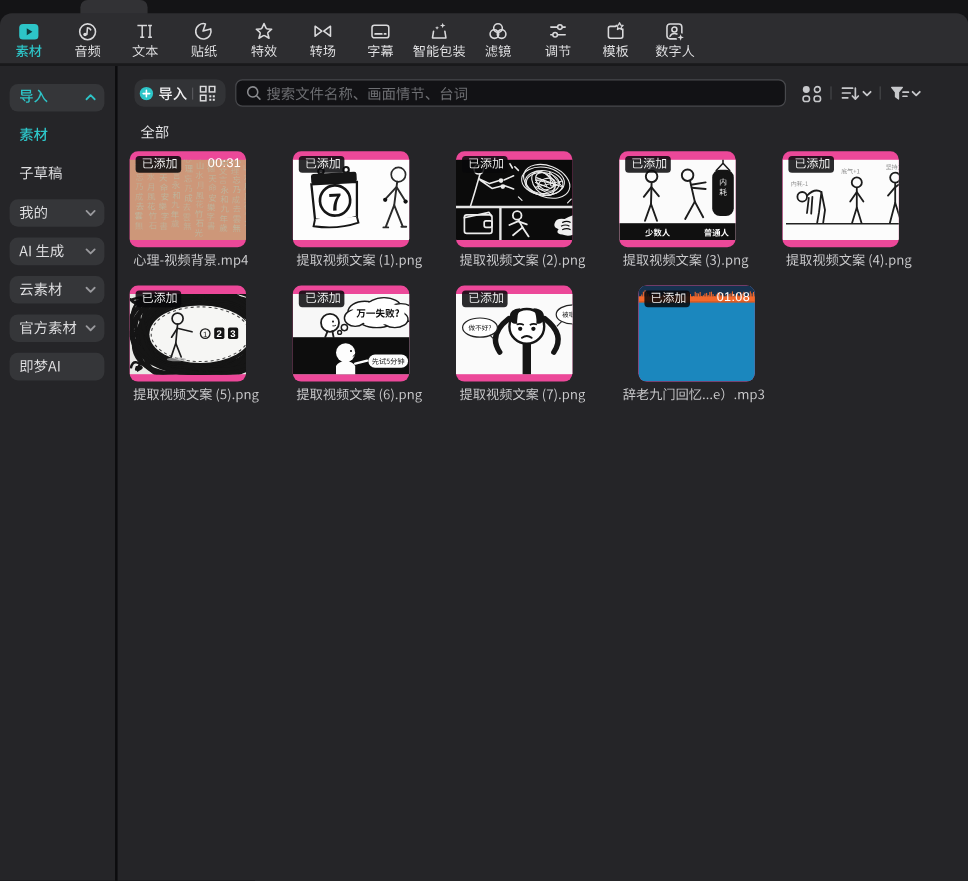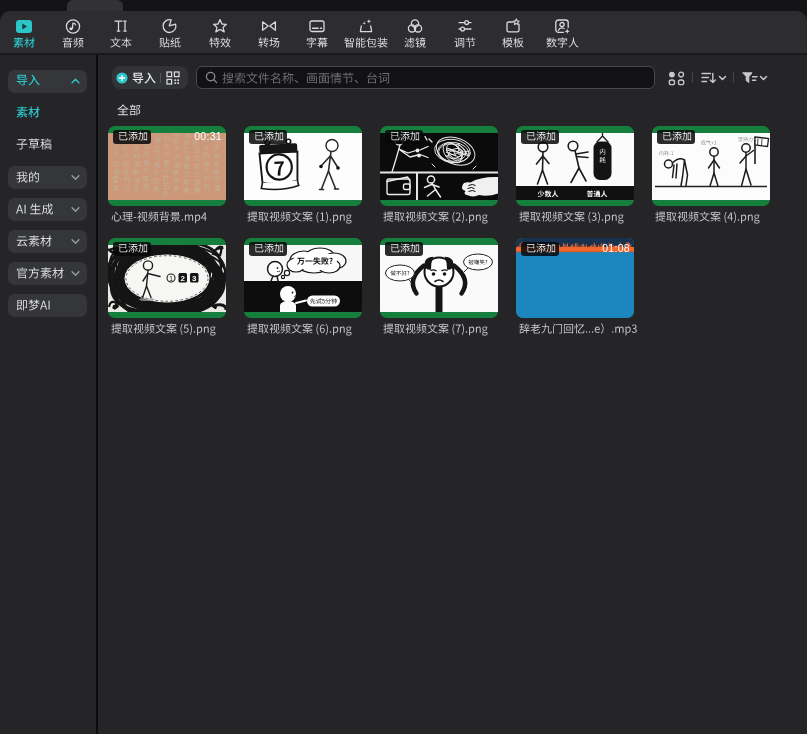--- a/index.html
+++ b/index.html
@@ -1,16 +1,16 @@
 <!DOCTYPE html>
 <html><head><meta charset="utf-8"><style>
 *{margin:0;padding:0;box-sizing:border-box}
 html,body{width:807px;height:734px;background:#141416;overflow:hidden;font-family:"Liberation Sans",sans-serif;position:relative}
 .abs{position:absolute}
-.card{position:absolute;width:118px;height:80px;background:#15803d;border-radius:7px;overflow:hidden}
+.card{position:absolute;width:97px;height:80px;background:#ec4899;border-radius:7px;overflow:hidden}
 .badge{position:absolute;left:5px;top:4px;width:38px;height:14px;background:rgba(8,8,10,.86);border-radius:3px}
 .dur{position:absolute;right:4px;top:4px;color:#fff;font-size:10.5px;font-family:"Liberation Sans",sans-serif;letter-spacing:.3px}
 </style></head><body>
 <div class="abs" style="left:67px;top:0;width:56px;height:12px;background:#323235;border-radius:6px 6px 0 0"></div>
 <div class="abs" style="left:0;top:11px;width:807px;height:42px;background:#2d2d30;border-radius:10px 10px 0 0"></div>
 <svg style="position:absolute;left:13.0px;top:37px;overflow:visible" width="25" height="18" viewBox="0 -9.68 25 18">
     <path d="M7.0 -0.9C7.9 -0.4 9.0 0.3 9.6 0.8L10.4 0.2C9.8 -0.3 8.6 -1.0 7.7 -1.4ZM3.1 -1.4C2.5 -0.8 1.4 -0.3 0.4 0.1C0.7 0.2 1.0 0.6 1.2 0.8C2.2 0.4 3.3 -0.3 4.0 -1.0ZM2.1 -3.2C2.3 -3.3 2.6 -3.3 4.7 -3.4C3.7 -3.0 2.9 -2.8 2.6 -2.7C1.9 -2.4 1.4 -2.3 1.0 -2.3C1.1 -2.0 1.2 -1.6 1.3 -1.4C1.6 -1.5 2.0 -1.5 5.2 -1.7V-0.2C5.2 -0.1 5.1 -0.1 5.0 -0.0C4.8 -0.0 4.1 -0.0 3.5 -0.1C3.7 0.2 3.8 0.6 3.9 0.9C4.7 0.9 5.3 0.9 5.7 0.7C6.1 0.6 6.2 0.3 6.2 -0.2V-1.8L8.8 -1.9C9.1 -1.7 9.3 -1.4 9.5 -1.2L10.3 -1.8C9.9 -2.3 8.9 -3.0 8.2 -3.5L7.4 -3.0L8.0 -2.6L4.1 -2.4C5.6 -2.9 7.0 -3.5 8.4 -4.2L7.7 -4.9C7.3 -4.6 6.8 -4.4 6.4 -4.2L4.0 -4.1C4.5 -4.3 5.0 -4.6 5.5 -4.9L5.3 -5.1H10.5V-5.9H6.0V-6.5H9.4V-7.2H6.0V-7.8H10.0V-8.6H6.0V-9.3H5.0V-8.6H1.1V-7.8H5.0V-7.2H1.7V-6.5H5.0V-5.9H0.5V-5.1H4.3C3.6 -4.7 2.8 -4.4 2.6 -4.3C2.3 -4.1 2.0 -4.1 1.8 -4.0C1.9 -3.8 2.0 -3.4 2.1 -3.2Z M19.4 -9.3V-7.0H16.2V-6.0H19.1C18.2 -4.3 16.8 -2.5 15.5 -1.6C15.7 -1.4 16.0 -1.0 16.2 -0.8C17.4 -1.6 18.5 -3.1 19.4 -4.5V-0.4C19.4 -0.2 19.3 -0.2 19.1 -0.2C18.9 -0.1 18.2 -0.1 17.5 -0.2C17.7 0.1 17.9 0.6 17.9 0.9C18.9 0.9 19.5 0.9 19.9 0.7C20.3 0.5 20.5 0.2 20.5 -0.4V-6.0H21.6V-7.0H20.5V-9.3ZM13.4 -9.3V-7.0H11.6V-6.0H13.2C12.8 -4.5 12.1 -2.9 11.2 -2.0C11.4 -1.7 11.7 -1.3 11.8 -1.0C12.4 -1.7 12.9 -2.8 13.4 -3.9V0.9H14.4V-4.5C14.8 -3.9 15.3 -3.3 15.5 -2.9L16.2 -3.8C15.9 -4.1 14.8 -5.3 14.4 -5.7V-6.0H15.9V-7.0H14.4V-9.3Z" fill="#2dc5c8"></path>
   </svg>
 <svg style="position:absolute;left:62.0px;top:37px;overflow:visible" width="25" height="18" viewBox="0 -9.68 25 18">
     <path d="M4.8 -9.2C4.9 -8.9 5.1 -8.5 5.2 -8.2H1.2V-7.5H9.9V-8.2H6.1C6.0 -8.6 5.8 -9.0 5.6 -9.3ZM2.7 -7.2C3.0 -6.8 3.3 -6.1 3.4 -5.7H0.6V-4.9H10.4V-5.7H7.6C7.9 -6.1 8.2 -6.7 8.4 -7.2L7.5 -7.5C7.3 -6.9 7.0 -6.2 6.7 -5.7H3.8L4.2 -5.8C4.1 -6.2 3.9 -6.9 3.5 -7.4ZM2.9 -1.4H8.1V-0.2H2.9ZM2.9 -2.1V-3.2H8.1V-2.1ZM2.1 -3.9V0.9H2.9V0.5H8.1V0.9H9.0V-3.9Z M18.7 -5.5C18.7 -1.7 18.6 -0.4 15.9 0.3C16.0 0.5 16.2 0.7 16.3 0.9C19.2 0.1 19.4 -1.4 19.4 -5.5ZM19.0 -0.9C19.7 -0.4 20.7 0.4 21.2 0.9L21.6 0.4C21.2 -0.1 20.2 -0.9 19.5 -1.4ZM15.7 -4.2C15.1 -2.0 13.9 -0.5 11.5 0.3C11.7 0.4 11.9 0.7 12.0 0.9C14.5 0.0 15.8 -1.6 16.4 -4.1ZM12.5 -4.4C12.2 -3.6 11.9 -2.7 11.4 -2.2C11.6 -2.1 11.9 -1.9 12.0 -1.8C12.5 -2.4 12.9 -3.3 13.2 -4.2ZM17.0 -6.7V-1.5H17.7V-6.0H20.4V-1.5H21.1V-6.7H19.2L19.6 -7.9H21.4V-8.6H16.7V-7.9H18.8C18.7 -7.5 18.5 -7.0 18.4 -6.7ZM12.3 -8.3V-5.8H11.4V-5.1H13.7V-1.7H14.5V-5.1H16.5V-5.8H14.7V-7.2H16.3V-7.9H14.7V-9.3H13.9V-5.8H12.9V-8.3Z" fill="#e2e2e4"></path>
@@ -575,21 +575,21 @@
 <g transform="translate(88.4 19.2)">
           <path d="M0.8 -4.4C0.9 -4.2 1.1 -3.9 1.2 -3.7L1.5 -3.9C1.4 -4.1 1.2 -4.4 1.1 -4.6ZM0.2 -3.6V-3.3H1.5C1.2 -2.6 0.7 -1.8 0.2 -1.4C0.2 -1.4 0.3 -1.2 0.4 -1.0C0.6 -1.2 0.8 -1.5 1.0 -1.7V0.4H1.4V-1.8C1.6 -1.5 1.8 -1.2 1.9 -1.0L2.1 -1.3L1.7 -1.8C1.9 -2.0 2.0 -2.2 2.2 -2.4L2.0 -2.6C1.9 -2.4 1.7 -2.2 1.5 -2.1L1.4 -2.2V-2.3C1.6 -2.7 1.8 -3.1 2.0 -3.5L1.8 -3.7L1.7 -3.6ZM2.3 -3.8V-2.4C2.3 -1.6 2.3 -0.6 1.7 0.1C1.8 0.2 1.9 0.3 2.0 0.4C2.5 -0.3 2.7 -1.3 2.7 -2.1H2.8C2.9 -1.5 3.2 -1.0 3.6 -0.6C3.2 -0.3 2.8 -0.0 2.4 0.1C2.5 0.2 2.6 0.3 2.6 0.4C3.0 0.3 3.5 0.0 3.8 -0.3C4.2 0.0 4.6 0.3 5.1 0.4C5.1 0.3 5.2 0.1 5.3 0.1C4.9 -0.1 4.4 -0.3 4.1 -0.6C4.5 -1.1 4.8 -1.6 5.0 -2.4L4.8 -2.5L4.7 -2.5H3.9V-3.4H4.8C4.7 -3.2 4.6 -2.9 4.5 -2.7L4.9 -2.6C5.0 -2.9 5.1 -3.4 5.2 -3.8L5.0 -3.8L4.9 -3.8H3.9V-4.6H3.5V-3.8ZM3.5 -3.4V-2.5H2.7V-3.4ZM4.5 -2.1C4.4 -1.6 4.1 -1.2 3.8 -0.9C3.5 -1.2 3.3 -1.6 3.1 -2.1Z M7.7 -2.1H8.6V-1.7H7.7ZM7.7 -2.9H8.6V-2.4H7.7ZM9.2 -4.3V-2.1C9.2 -1.7 9.2 -1.2 9.1 -0.7V-0.9H8.4V-1.4H9.0V-3.2H8.4V-3.7H9.1V-4.0H8.4V-4.6H8.0V-4.0H7.3V-3.7H8.0V-3.2H7.4V-1.4H8.0V-0.9H7.1V-0.5H8.0V0.4H8.4V-0.5H9.0C9.0 -0.3 8.8 0.0 8.6 0.2C8.7 0.3 8.8 0.4 8.9 0.5C9.4 -0.1 9.5 -0.8 9.6 -1.5H10.2V-0.0C10.2 0.0 10.2 0.1 10.2 0.1C10.1 0.1 9.9 0.1 9.7 0.1C9.7 0.2 9.8 0.3 9.8 0.4C10.1 0.4 10.3 0.4 10.4 0.4C10.6 0.3 10.6 0.2 10.6 -0.0V-4.3ZM9.6 -2.7H10.2V-1.8H9.6L9.6 -2.1ZM9.6 -3.1V-4.0H10.2V-3.1ZM5.9 -4.1V-0.6H6.2V-1.0H7.1V-4.1ZM6.2 -3.7H6.8V-1.4H6.2Z M15.6 -3.0C14.7 -2.8 13.0 -2.7 11.7 -2.6C11.7 -2.5 11.8 -2.3 11.8 -2.2C12.3 -2.3 13.0 -2.3 13.6 -2.3C13.5 -2.1 13.5 -1.9 13.4 -1.6H11.3V-1.3H13.3C13.0 -0.7 12.5 -0.2 11.3 0.1C11.4 0.2 11.5 0.3 11.5 0.4C12.8 0.1 13.4 -0.5 13.8 -1.2C14.2 -0.4 15.0 0.2 16.0 0.5C16.0 0.3 16.1 0.2 16.2 0.1C15.3 -0.1 14.6 -0.6 14.2 -1.3H16.2V-1.6H13.9C14.0 -1.9 14.0 -2.1 14.0 -2.4C14.7 -2.5 15.3 -2.6 15.8 -2.7ZM12.1 -4.6C11.9 -4.0 11.6 -3.5 11.2 -3.1C11.3 -3.1 11.5 -3.0 11.6 -2.9C11.8 -3.1 12.0 -3.4 12.1 -3.7H12.3C12.5 -3.4 12.6 -3.1 12.6 -2.9L13.0 -3.0C13.0 -3.2 12.9 -3.5 12.8 -3.7H13.7V-4.0H12.3C12.3 -4.2 12.4 -4.4 12.5 -4.6ZM14.2 -4.6C14.0 -4.1 13.7 -3.5 13.3 -3.1C13.4 -3.1 13.6 -3.0 13.7 -2.9C13.9 -3.1 14.1 -3.4 14.2 -3.7H14.6C14.8 -3.4 14.9 -3.2 15.0 -3.0L15.4 -3.1C15.3 -3.3 15.2 -3.5 15.1 -3.7H16.2V-4.0H14.4C14.5 -4.2 14.5 -4.4 14.6 -4.5Z M17.5 -1.2H17.9C17.8 -2.1 18.8 -2.4 18.8 -3.2C18.8 -3.8 18.4 -4.2 17.8 -4.2C17.3 -4.2 17.0 -4.0 16.7 -3.7L17.0 -3.4C17.2 -3.6 17.5 -3.8 17.7 -3.8C18.1 -3.8 18.3 -3.5 18.3 -3.2C18.3 -2.5 17.3 -2.2 17.5 -1.2ZM17.7 0.1C17.9 0.1 18.1 -0.1 18.1 -0.3C18.1 -0.5 17.9 -0.7 17.7 -0.7C17.5 -0.7 17.4 -0.5 17.4 -0.3C17.4 -0.1 17.5 0.1 17.7 0.1Z" fill="#222"></path>
         </g>
 </svg></div>
     <div class="badge">
       <svg style="position:absolute;left:5px;top:1px;overflow:visible" width="33" height="17" viewBox="0 -8.80 33 17">
         <path d="M0.9 -7.8V-7.0H7.5V-4.4H2.2V-6.0H1.5V-1.0C1.5 0.2 2.0 0.5 3.6 0.5C4.0 0.5 7.0 0.5 7.4 0.5C9.0 0.5 9.3 -0.0 9.5 -1.9C9.3 -1.9 9.0 -2.0 8.8 -2.2C8.6 -0.6 8.4 -0.2 7.4 -0.2C6.7 -0.2 4.1 -0.2 3.6 -0.2C2.5 -0.2 2.2 -0.4 2.2 -1.0V-3.7H7.5V-3.2H8.2V-7.8Z M14.1 -2.9C13.8 -2.1 13.4 -1.3 12.8 -0.8L13.3 -0.3C14.0 -0.9 14.4 -1.9 14.7 -2.7ZM16.4 -2.5C16.7 -1.9 17.0 -1.0 17.1 -0.4L17.7 -0.6C17.6 -1.2 17.3 -2.1 17.0 -2.7ZM17.7 -2.8C18.2 -2.0 18.8 -1.0 19.1 -0.3L19.7 -0.6C19.4 -1.3 18.8 -2.3 18.2 -3.1ZM15.3 -4.0V-0.0C15.3 0.1 15.3 0.1 15.2 0.1C15.0 0.1 14.6 0.1 14.1 0.1C14.2 0.3 14.3 0.6 14.3 0.8C15.0 0.8 15.4 0.8 15.7 0.7C15.9 0.6 16.0 0.4 16.0 -0.0V-4.0ZM10.8 -7.8C11.4 -7.5 12.1 -7.0 12.5 -6.7L12.9 -7.3C12.6 -7.6 11.9 -8.0 11.3 -8.3ZM10.4 -5.1C11.0 -4.8 11.7 -4.4 12.1 -4.0L12.5 -4.7C12.1 -5.0 11.4 -5.4 10.8 -5.6ZM10.6 0.2 11.3 0.7C11.7 -0.2 12.2 -1.4 12.6 -2.4L12.0 -2.8C11.6 -1.7 11.0 -0.5 10.6 0.2ZM13.3 -7.8V-7.1H15.5C15.4 -6.7 15.2 -6.2 15.0 -5.8H12.8V-5.1H14.7C14.2 -4.3 13.5 -3.6 12.5 -3.1C12.7 -3.0 12.9 -2.7 13.0 -2.5C14.1 -3.1 14.9 -4.0 15.5 -5.1H16.8C17.3 -4.1 18.3 -3.2 19.2 -2.7C19.3 -2.9 19.6 -3.1 19.7 -3.3C18.9 -3.6 18.1 -4.3 17.5 -5.1H19.5V-5.8H15.8C16.0 -6.2 16.1 -6.7 16.3 -7.1H19.2V-7.8Z M25.7 -7.2V0.7H26.4V-0.1H28.4V0.6H29.1V-7.2ZM26.4 -0.8V-6.4H28.4V-0.8ZM21.9 -8.3 21.9 -6.5H20.5V-5.8H21.9C21.9 -3.2 21.5 -1.0 20.3 0.3C20.5 0.4 20.7 0.6 20.9 0.8C22.2 -0.7 22.6 -3.1 22.6 -5.8H24.2C24.1 -1.9 24.0 -0.6 23.8 -0.3C23.7 -0.1 23.6 -0.1 23.4 -0.1C23.3 -0.1 22.8 -0.1 22.4 -0.1C22.5 0.1 22.6 0.4 22.6 0.6C23.0 0.6 23.5 0.7 23.8 0.6C24.1 0.6 24.3 0.5 24.4 0.2C24.8 -0.2 24.8 -1.7 24.9 -6.1C24.9 -6.2 24.9 -6.5 24.9 -6.5H22.7L22.7 -8.3Z" fill="#f5f5f5"></path>
       </svg>
     </div>
   </div>
-<div class="card" style="left:516px;top:238px"><svg width="118" height="80" viewBox="0 0 118 80">
+<div class="card" style="left:532px;top:238px"><svg width="118" height="80" viewBox="0 0 118 80">
       <rect width="118" height="80" fill="#1b87be"></rect>
 <rect width="118" height="13.5" fill="#17324f"></rect>
 <rect x="1.0" y="8.9" width="0.9" height="4.6" fill="#f2682c"></rect>
       <rect x="2.4" y="7.4" width="0.9" height="6.1" fill="#f2682c"></rect>
       <rect x="3.7" y="5.1" width="0.9" height="8.4" fill="#f2682c"></rect>
       <rect x="5.1" y="3.9" width="0.9" height="9.6" fill="#f2682c"></rect>
       <rect x="6.4" y="5.2" width="0.9" height="8.3" fill="#f2682c"></rect>
       <rect x="7.8" y="7.1" width="0.9" height="6.4" fill="#f2682c"></rect>
       <rect x="9.1" y="10.2" width="0.9" height="3.3" fill="#f2682c"></rect>
       <rect x="10.4" y="7.3" width="0.9" height="6.2" fill="#f2682c"></rect>

